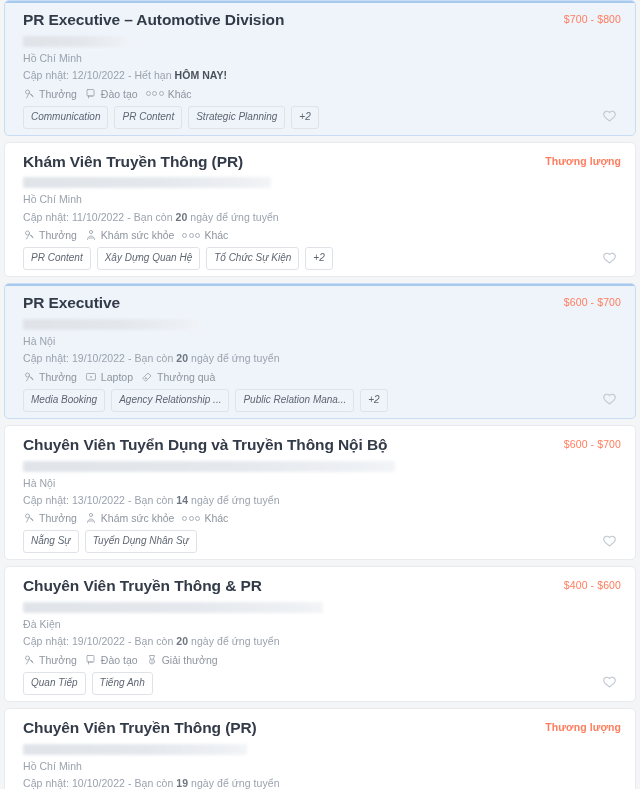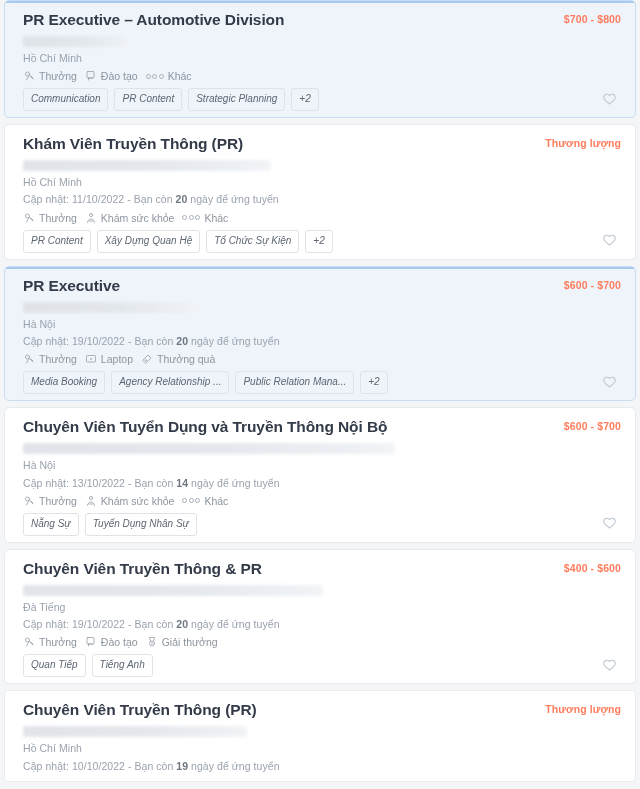--- a/index.html
+++ b/index.html
@@ -50,21 +50,21 @@
     font-weight: 600;
     color: #333b49;
     line-height: 1.35;
     letter-spacing: -0.1px;
     margin: 1px 0 0 0;
     flex: 1 1 auto;
   }
   .salary {
     flex: 0 0 auto;
     font-size: 10.5px;
-    font-weight: 700;
+    font-weight: 400;
     color: #ff7d5e;
     white-space: nowrap;
     padding-top: 4px;
     letter-spacing: 0.1px;
   }
   .salary.negotiable {
     font-weight: 600;
   }
   .company-redacted {
     height: 11px;
@@ -163,20 +163,21 @@
 <body>
 
 <div class="job-list">
     <div class="job-card highlighted">
       <div class="card-top">
         <div class="job-title">PR Executive – Automotive Division</div>
         <div class="salary">$700 - $800</div>
       </div>
       <div class="company-redacted" style="width:108px"></div>
       <div class="meta-line">Hồ Chí Minh</div>
+      <div class="meta-line">Cập nhật: 12/10/2022 - Hết hạn <b class="today">HÔM NAY!</b></div>
       <div class="benefits">
         <span class="benefit">
           <span>
             <svg width="12" height="12" viewBox="0 0 24 24" fill="none" stroke="#98a0aa" stroke-width="1.6" stroke-linecap="round" stroke-linejoin="round">
               <circle cx="9" cy="8" r="4"></circle>
               <path d="M13 11l7 7M16 12l4 4M11 13l-4 7"></path>
             </svg>
           </span>
           <span>Thưởng</span>
         </span>
@@ -371,21 +372,21 @@
           </span>
         </button>
       </div>
     </div>
     <div class="job-card">
       <div class="card-top">
         <div class="job-title">Chuyên Viên Truyền Thông &amp; PR</div>
         <div class="salary">$400 - $600</div>
       </div>
       <div class="company-redacted" style="width:300px"></div>
-      <div class="meta-line">Đà Tiếng</div>
+      <div class="meta-line">Đà Kiện</div>
       <div class="meta-line">Cập nhật: 19/10/2022 - Bạn còn <b class="">20</b> ngày để ứng tuyển</div>
       <div class="benefits">
         <span class="benefit">
           <span>
             <svg width="12" height="12" viewBox="0 0 24 24" fill="none" stroke="#98a0aa" stroke-width="1.6" stroke-linecap="round" stroke-linejoin="round">
               <circle cx="9" cy="8" r="4"></circle>
               <path d="M13 11l7 7M16 12l4 4M11 13l-4 7"></path>
             </svg>
           </span>
           <span>Thưởng</span>

